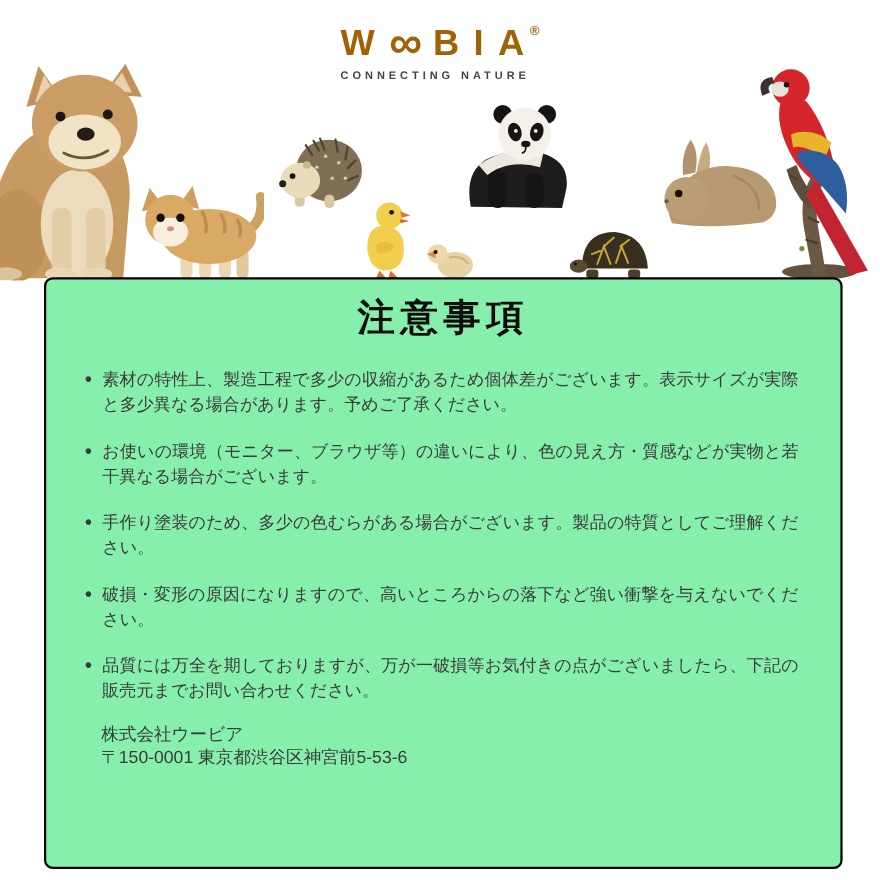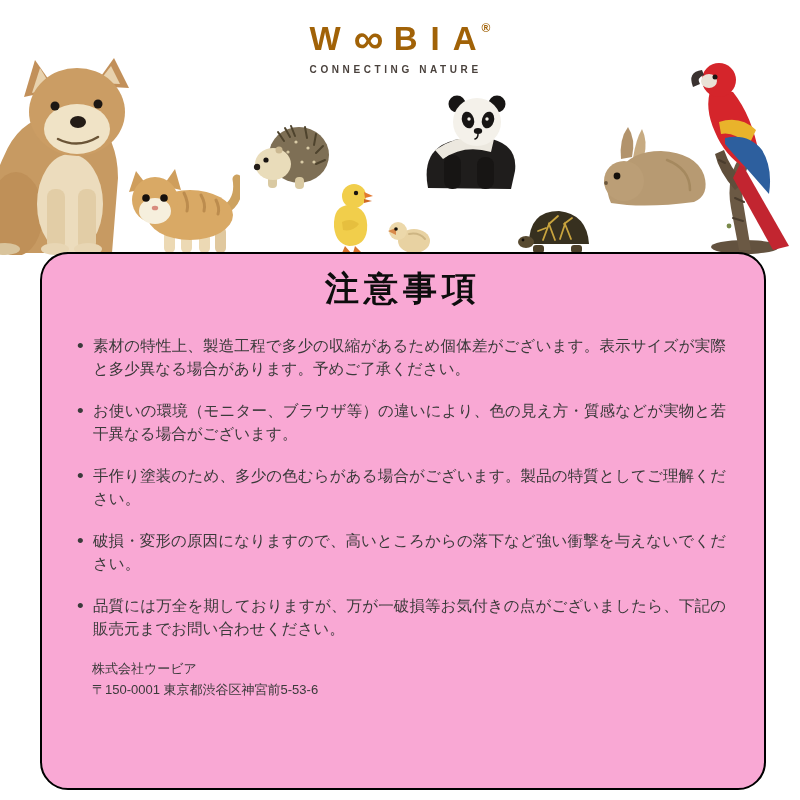--- a/index.html
+++ b/index.html
@@ -25,40 +25,40 @@
   }
 
   
   .hero { position: absolute; top: 0; left: 0; width: 800px; height: 255px; z-index: 1; }
   .fig { position: absolute; }
   .fig svg { display: block; width: 100%; height: 100%; }
 
   
   .notice-box {
     position: absolute; left: 40px; top: 252px; width: 726px; height: 538px;
-    box-sizing: border-box; background: #f9a8d4;
-    border: 2.5px solid #000000; border-radius: 28px; z-index: 2;
+    box-sizing: border-box; background: #86efac;
+    border: 2.5px solid #000000; border-radius: 8px; z-index: 2;
   }
   .notice-title {
     margin: 12px 0 0 0; text-align: center;
     font-size: 34px; font-weight: 900; letter-spacing: 5px; color: #0d0d0d;
   }
   .notice-list {
     list-style: none; margin: 22px 0 0 0; padding: 0 38px 0 36px;
   }
   .notice-list li {
     position: relative; padding-left: 15px; margin-bottom: 19px;
     font-size: 15.5px; line-height: 23px; color: #3a3a3a;
     text-align: justify;
   }
   .notice-list li::before {
     content: "\2022"; position: absolute; left: -1px; top: 0;
     font-size: 19px; color: #3a3a3a;
   }
-  .company { margin: 4px 0 0 50px; font-size: 13px; line-height: 20px; color: #3a3a3a; }
+  .company { margin: 4px 0 0 50px; font-size: 16px; line-height: 20px; color: #3a3a3a; }
   .company div { margin-bottom: 0.5px; }
 </style>
 </head>
 <body>
 
 <div class="page">
 
   <header class="brand">
     <div class="brand-inner">
       <div class="logo">

